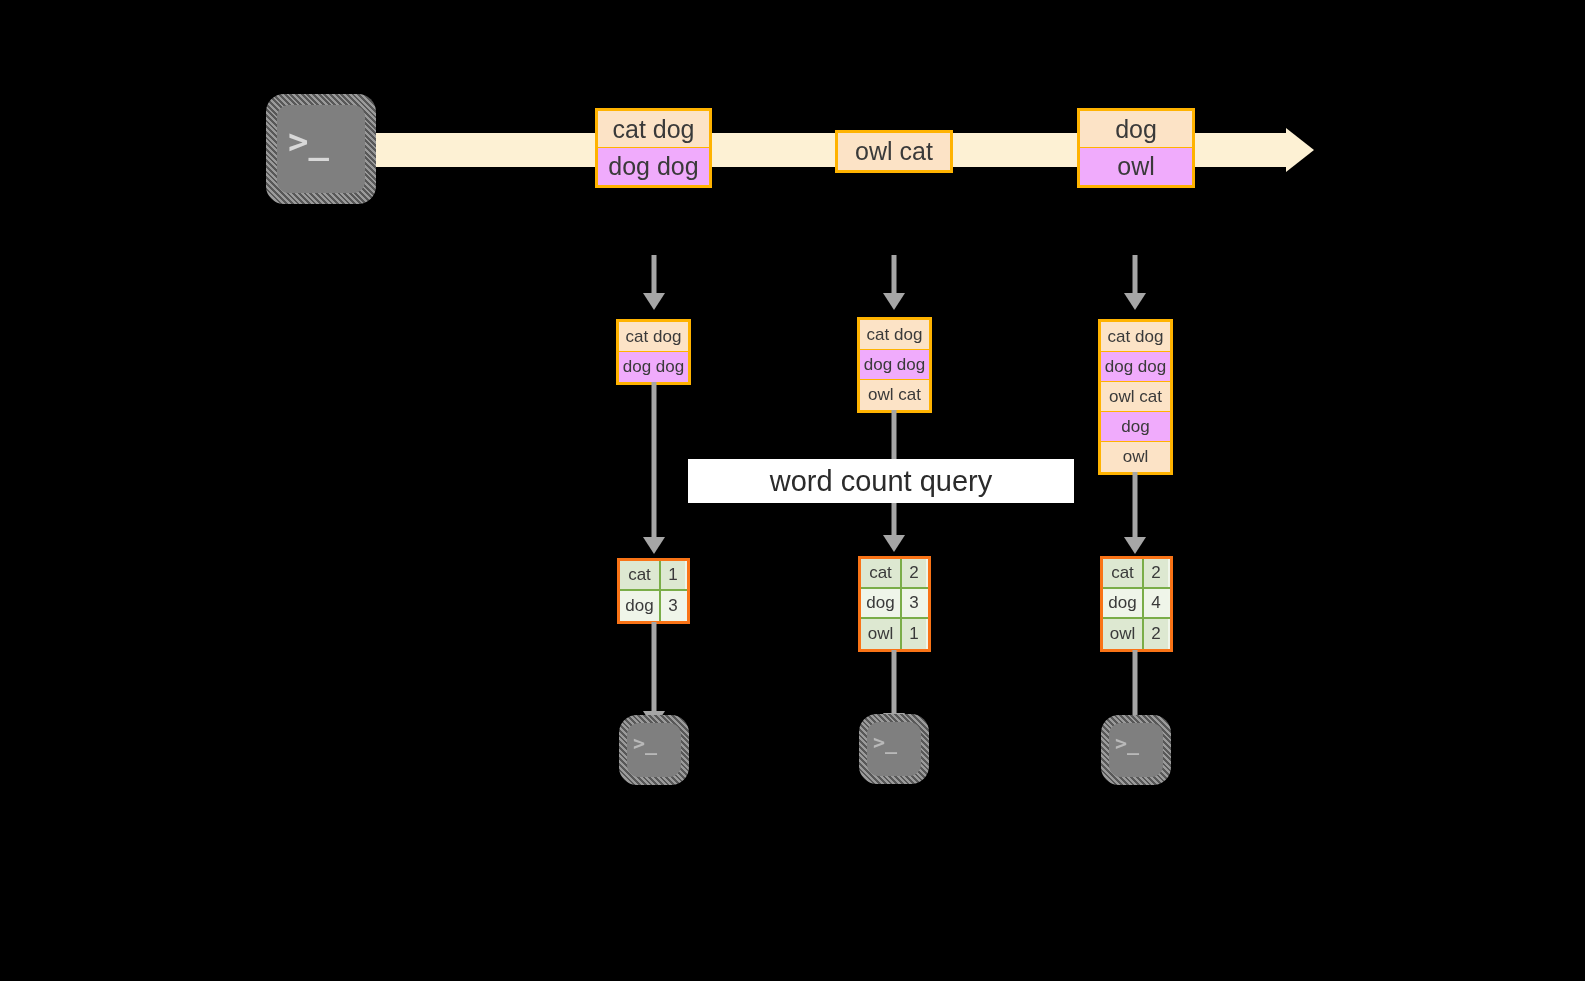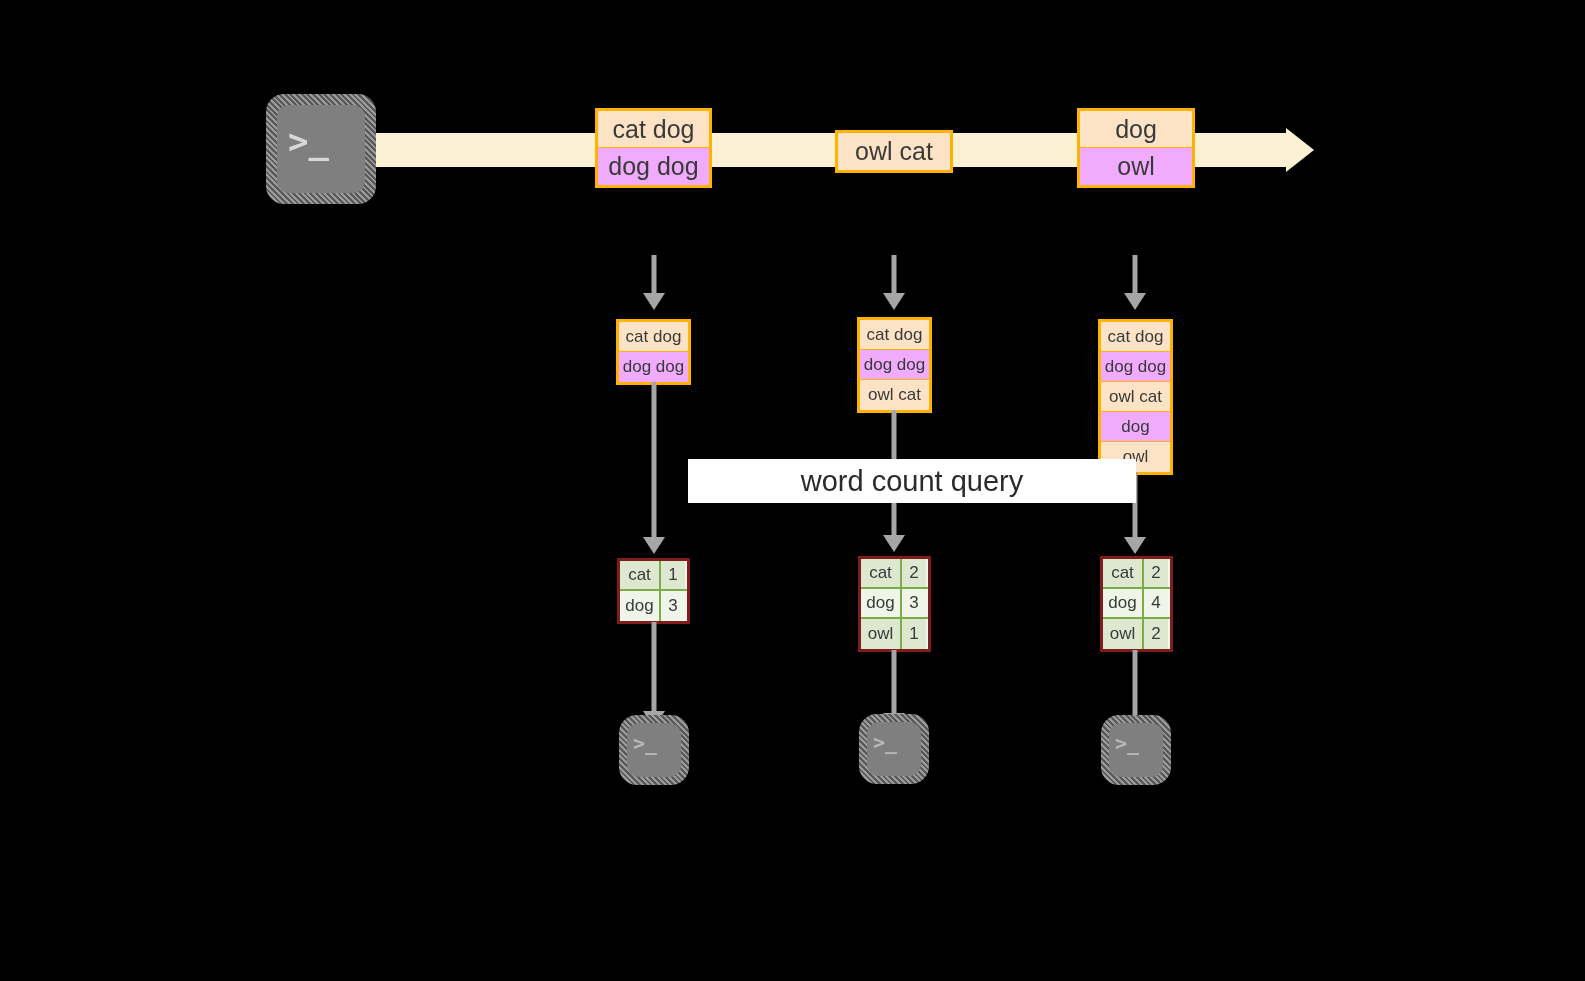--- a/index.html
+++ b/index.html
@@ -74,21 +74,21 @@
   .peach-row.shade-b { background: #f0abfc; }
 
   
   .peach-big .peach-row { height: 37px; font-size: 25px; }
   
   .peach-small .peach-row { height: 30px; font-size: 17px; }
 
   
   .green-table {
     position: absolute;
-    border: 3px solid #7f1d1d;
+    border: 3px solid #f97316;
     background: #f0f6ea;
   }
   .green-row {
     display: flex;
     border-bottom: 2px solid #7aad48;
     height: 30px;
   }
   .green-row:last-child { border-bottom: none; }
   .green-row.shade-a .green-cell { background: #dde8d1; }
   .green-row.shade-b .green-cell { background: #eff5e9; }
@@ -114,21 +114,21 @@
   .g-arrow .head {
     position: absolute; left: 50%; transform: translateX(-50%);
     width: 0; height: 0;
     border-left: 11px solid transparent;
     border-right: 11px solid transparent;
     border-top: 17px solid #a6a6a6;
   }
 
   
   #query-label {
-    left: 688px; top: 459px; width: 448px; height: 44px;
+    left: 688px; top: 459px; width: 386px; height: 44px;
     background: #ffffff;
     display: flex; align-items: center; justify-content: center;
   }
   #query-label span {
     font-size: 29px; color: #2b2b2b; white-space: nowrap;
   }
 </style>
 </head>
 <body>
 

